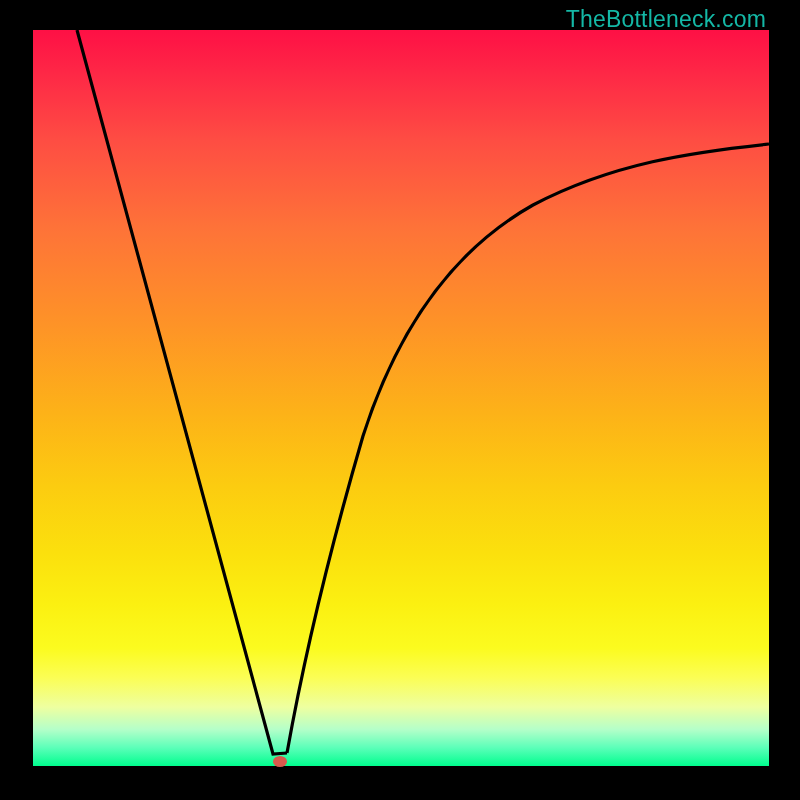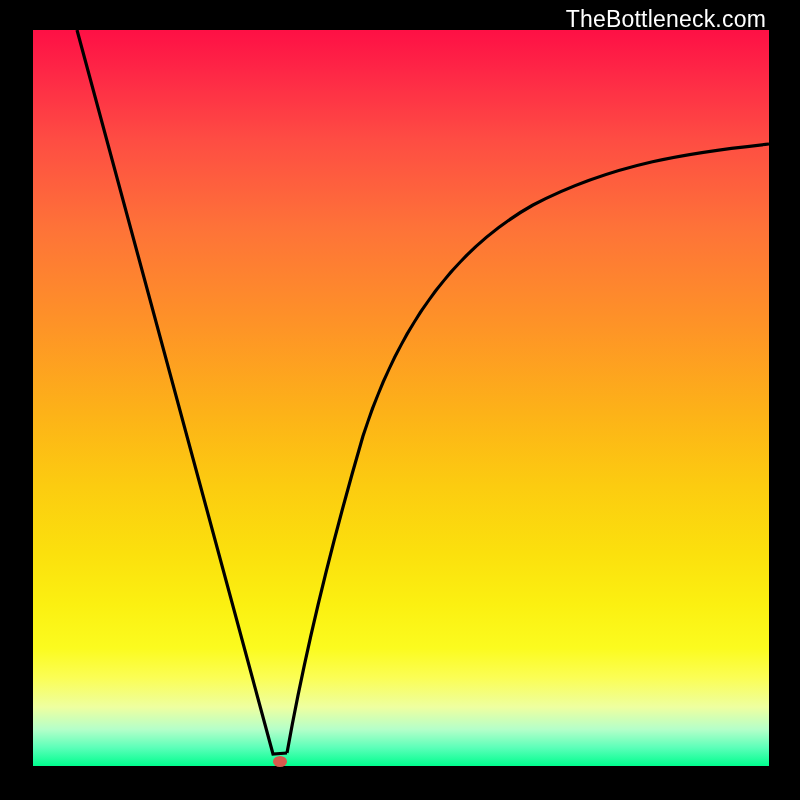--- a/index.html
+++ b/index.html
@@ -32,21 +32,21 @@
       #eeffa0 92%,
       #b5ffc9 95%,
       #5cffb9 97.5%,
       #00fe8e 100%
     );
   }
   .watermark {
     position: absolute;
     top: 6px;
     right: 34px;
-    color: #ffffff;
+    color: #14b8a6;
     font-size: 23px;
     letter-spacing: 0.2px;
     font-weight: 500;
     text-align: right;
   }
   .curve {
     position: absolute;
     left: 0;
     top: 0;
     width: 736px;

